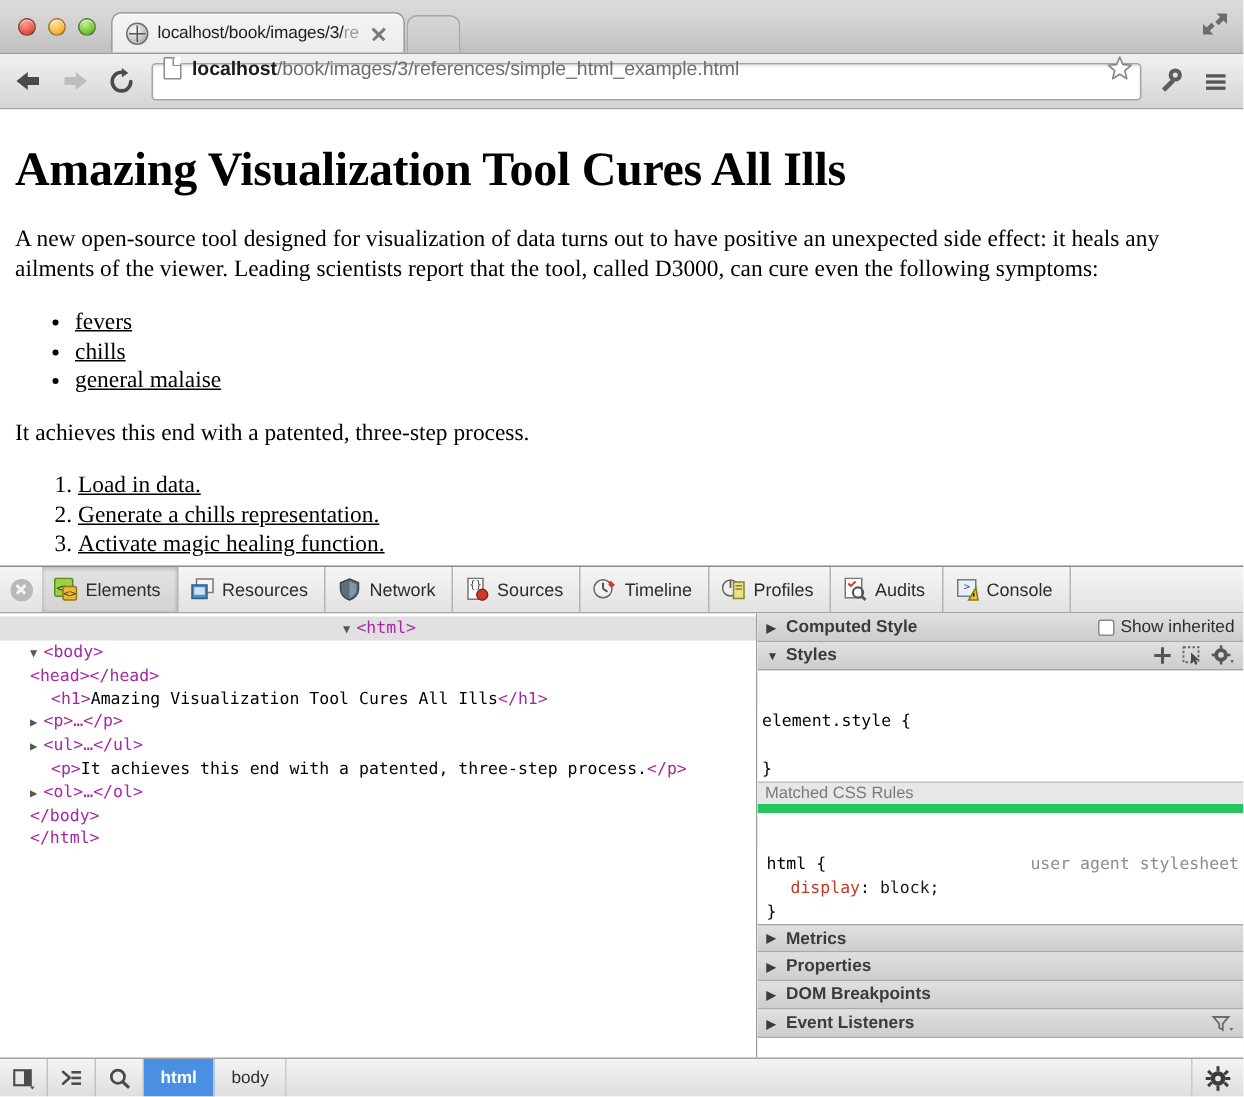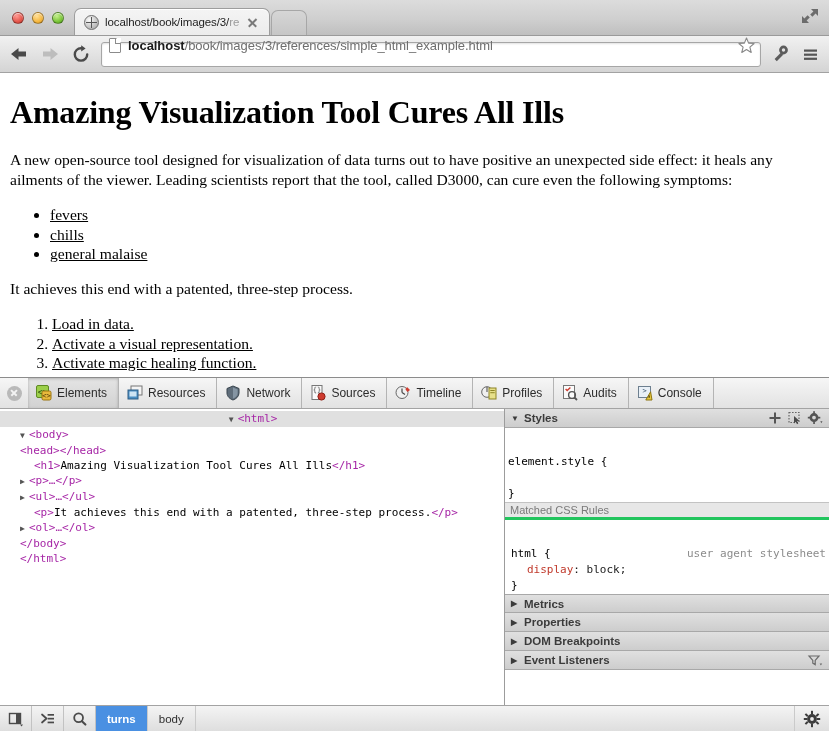--- a/index.html
+++ b/index.html
@@ -304,21 +304,21 @@
     font-size: 11px;
     line-height: 16px;
     color: #000;
     padding: 1px 0 0 3px;
     background: #fff;
     margin-top: 25px;
   }
   .matched-bar {
     background: #e7e7e7;
     border-top: 1px solid #c3c3c3;
-    border-bottom: 3px solid #22c55e;
+    border-bottom: 6px solid #22c55e;
     font-family: "Liberation Sans", sans-serif;
     font-size: 11px;
     color: #7a7a7a;
     padding: 1px 5px;
   }
   .rule-head { display: flex; }
   .rule-head .sel { padding-left: 3px; }
   .rule-head .origin {
     margin-left: auto;
     color: #8c8c8c;
@@ -441,21 +441,21 @@
     <h1>Amazing Visualization Tool Cures All Ills</h1>
     <p>A new open-source tool designed for visualization of data turns out to have positive an unexpected side effect: it heals any ailments of the viewer. Leading scientists report that the tool, called D3000, can cure even the following symptoms:</p>
     <ul>
       <li>fevers</li>
       <li>chills</li>
       <li>general malaise</li>
     </ul>
     <p>It achieves this end with a patented, three-step process.</p>
     <ol>
       <li>Load in data.</li>
-      <li>Activate a visual representation.</li>
+      <li>Generate a chills representation.</li>
       <li>Activate magic healing function.</li>
     </ol>
   </div>
 
   <div class="devtools">
 
     <div class="dt-tabbar">
       <div class="dt-close">
         <span class="dt-close-circle"></span>
       </div>
@@ -584,20 +584,27 @@
         <div class="dom-row ind3">
           <span class="tag">&lt;/body&gt;</span>
         </div>
         <div class="dom-row ind2">
           <span class="tag">&lt;/html&gt;</span>
         </div>
       </div>
 
       <div class="side-pane">
 
+        <div class="sec-head">
+          <span class="arr closed"></span>
+          <span>Computed Style</span>
+          <span class="spacer"></span>
+          <span class="chk"></span>
+          <span class="inh-label">Show inherited</span>
+        </div>
 
         <div class="sec-head">
           <span class="arr open"></span>
           <span>Styles</span>
           <span class="spacer"></span>
           <span class="icon-btn">
             <svg width="16" height="16" viewBox="0 0 16 16">
               <rect x="7" y="2.5" width="2" height="11" fill="#555"></rect>
               <rect x="2.5" y="7" width="11" height="2" fill="#555"></rect>
             </svg>
@@ -684,21 +691,21 @@
           <rect x="8.6" y="6.8" width="6.4" height="1.7" fill="#4a4a4a"></rect>
           <rect x="8.6" y="10.6" width="6.4" height="1.7" fill="#4a4a4a"></rect>
         </svg>
       </div>
       <div class="st-btn">
         <svg width="18" height="16" viewBox="0 0 18 16">
           <circle cx="7.6" cy="6.8" r="4.4" fill="none" stroke="#4a4a4a" stroke-width="1.8"></circle>
           <path d="M10.9 10.2 L14.4 13.6" stroke="#4a4a4a" stroke-width="2.1" stroke-linecap="round"></path>
         </svg>
       </div>
-      <div class="crumb active">turns</div>
+      <div class="crumb active">html</div>
       <div class="crumb">body</div>
       <div class="crumb-fill"></div>
       <div class="st-gear">
         <svg width="18" height="18" viewBox="0 0 18 18">
           <circle cx="9" cy="9" r="3.4" fill="none" stroke="#3c3c3c" stroke-width="3"></circle>
           <g fill="#3c3c3c">
             <rect x="8" y="0.8" width="2" height="3.4"></rect>
             <rect x="8" y="13.8" width="2" height="3.4"></rect>
             <rect x="0.8" y="8" width="3.4" height="2"></rect>
             <rect x="13.8" y="8" width="3.4" height="2"></rect>

